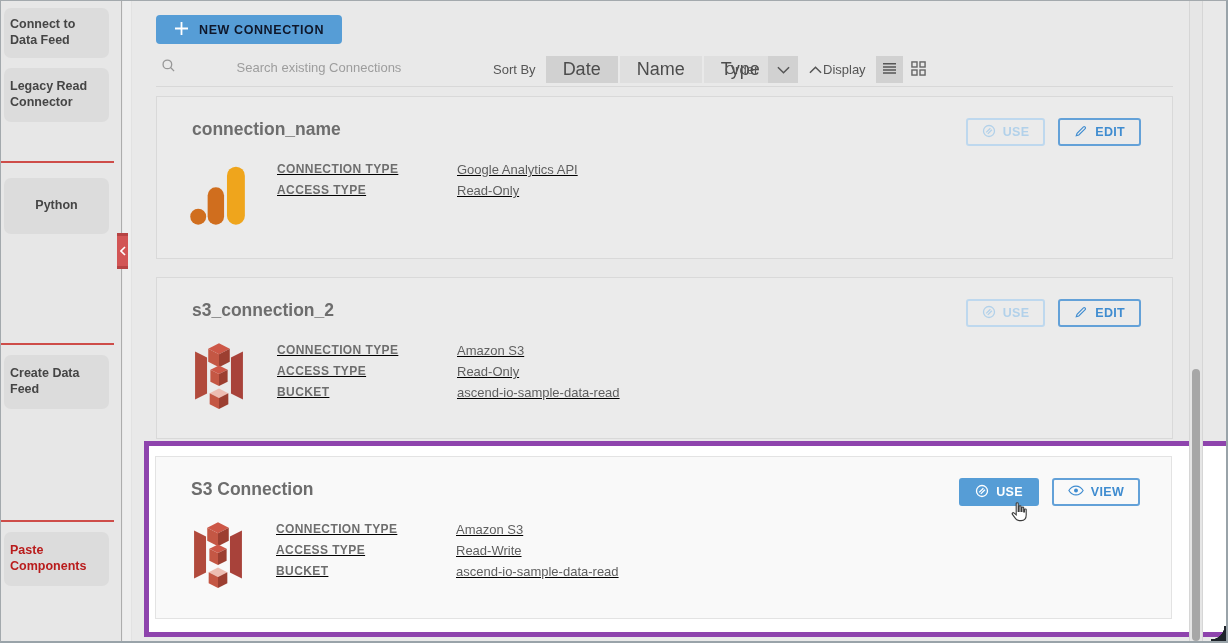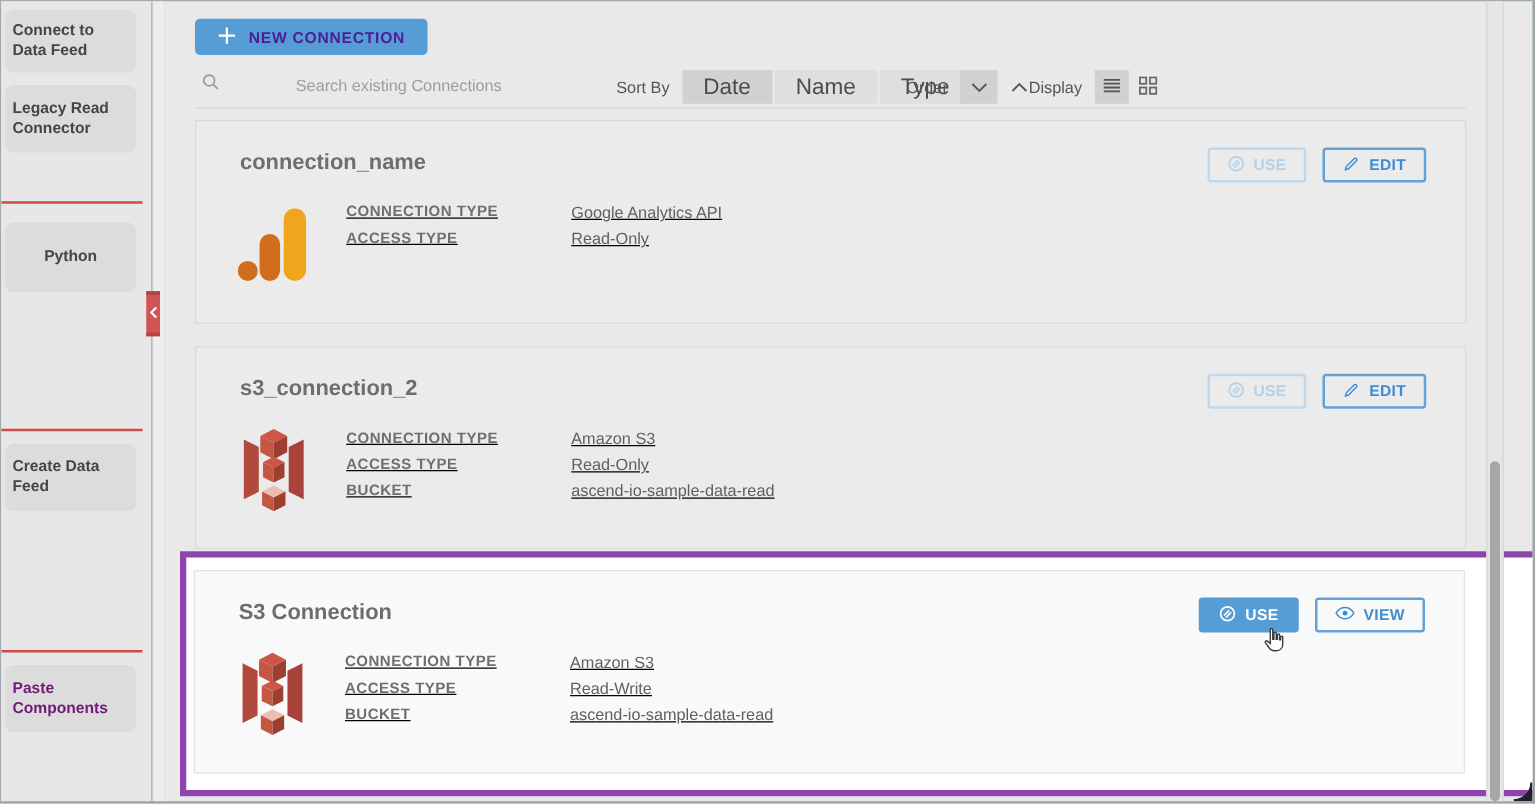--- a/index.html
+++ b/index.html
@@ -11,28 +11,28 @@
   }
   
   .sidebar{ position:absolute; left:0; top:0; width:121px; height:100%;
     background:#e7e7e7; border-right:1px solid #adadad; }
   .side-strip{ position:absolute; left:122px; top:0; width:9px; height:100%;
     background:#eeeeee; border-right:1px solid #e2e2e2; }
   .side-item{ position:absolute; left:3px; width:105px; background:#dcdcdc;
     border-radius:7px; display:flex; align-items:center; justify-content:center;
     text-align:left; font-size:12.5px; font-weight:bold; color:#454545;
     padding:4px 6px; line-height:1.25; cursor:pointer; }
-  .side-item.disabled{ color:#701a75; }
+  .side-item.disabled{ color:#b91c1c; }
   .red-line{ position:absolute; left:0; width:113px; height:2px; background:#ce4d49; }
   .collapse-handle{ position:absolute; left:116px; top:232px; width:11px; height:36px;
     background:#d25555; border-top:3px solid #b64343; border-bottom:3px solid #b64343;
     display:flex; align-items:center; justify-content:center; z-index:6; cursor:pointer; }
   
   .btn-new{ position:absolute; left:155px; top:14px; height:29px;
-    background:#569dd6; border:none; border-radius:4px; color:#4c1d95;
+    background:#569dd6; border:none; border-radius:4px; color:#0f172a;
     font-weight:bold; font-size:12.5px; letter-spacing:.6px;
     display:flex; align-items:center; gap:10px; padding:0 18px; cursor:pointer;
     font-family:"Liberation Sans", sans-serif; }
   .search-box{ position:absolute; left:160px; top:57px; display:flex; align-items:center; gap:8px; }
   .search-input{ border:none; background:transparent; outline:none;
     font-size:13px; color:#a16207; width:270px; font-family:"Liberation Sans", sans-serif;text-align:center; }
   .search-input::placeholder{ color:#9d9d9d; }
   .toolbar-rule{ position:absolute; left:155px; top:85px; width:1017px; height:1px; background:#d8d8d8; }
   .tool-group{ position:absolute; top:55px; height:27px; display:flex; align-items:center; }
   .tool-label{ font-size:13px; color:#565656; margin-right:10px; }

